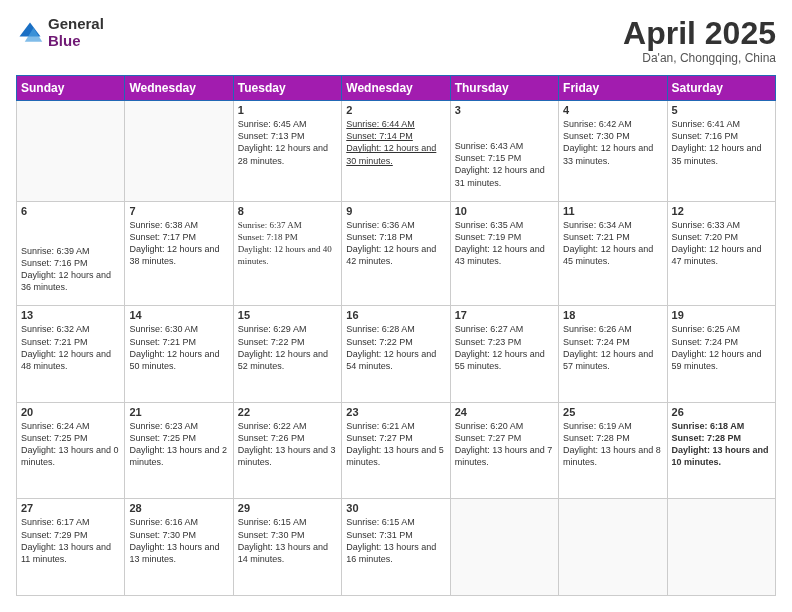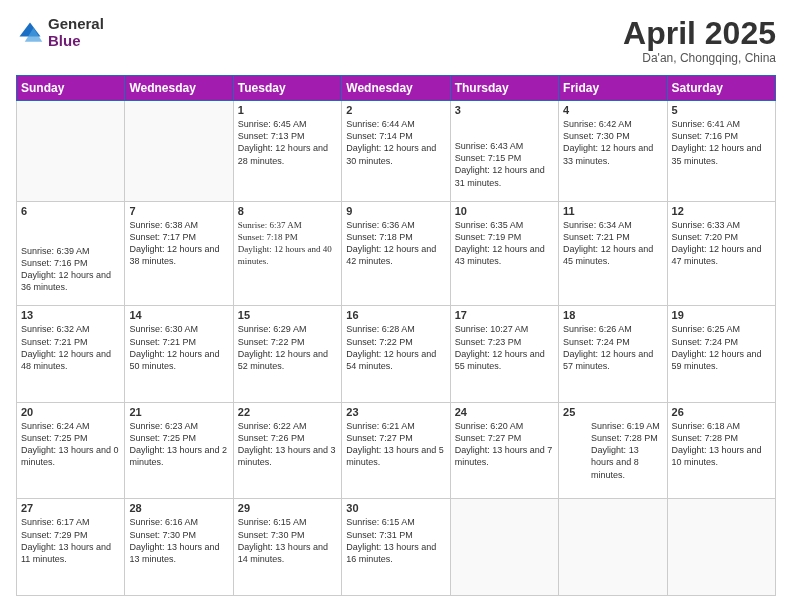--- a/index.html
+++ b/index.html
@@ -137,21 +137,21 @@
           <td class="empty-cell"></td>
           <td class="empty-cell"></td>
           <td>
             <span class="day-num">1</span>
             <div class="day-info" style="white-space: pre-line;">Sunrise: 6:45 AM
 Sunset: 7:13 PM
 Daylight: 12 hours and 28 minutes.</div>
           </td>
           <td>
             <span class="day-num">2</span>
-            <div class="day-info" style="white-space: pre-line;">Sunrise: 6:44 AM
+            <div class="day-info" style="white-space: pre-line; text-decoration: underline;">Sunrise: 6:44 AM
 Sunset: 7:14 PM
 Daylight: 12 hours and 30 minutes.</div>
           </td>
           <td>
             <span class="day-num">3</span>
             <div class="day-info" style="white-space: pre-line; margin-top: 24px;">Sunrise: 6:43 AM
 Sunset: 7:15 PM
 Daylight: 12 hours and 31 minutes.</div>
           </td>
           <td>
@@ -231,21 +231,21 @@
 Daylight: 12 hours and 52 minutes.</div>
           </td>
           <td>
             <span class="day-num">16</span>
             <div class="day-info" style="white-space: pre-line;">Sunrise: 6:28 AM
 Sunset: 7:22 PM
 Daylight: 12 hours and 54 minutes.</div>
           </td>
           <td>
             <span class="day-num">17</span>
-            <div class="day-info" style="white-space: pre-line;">Sunrise: 10:27 AM
+            <div class="day-info" style="white-space: pre-line;">Sunrise: 6:27 AM
 Sunset: 7:23 PM
 Daylight: 12 hours and 55 minutes.</div>
           </td>
           <td>
             <span class="day-num">18</span>
             <div class="day-info" style="white-space: pre-line;">Sunrise: 6:26 AM
 Sunset: 7:24 PM
 Daylight: 12 hours and 57 minutes.</div>
           </td>
           <td>
@@ -281,27 +281,27 @@
 Daylight: 13 hours and 5 minutes.</div>
           </td>
           <td>
             <span class="day-num">24</span>
             <div class="day-info" style="white-space: pre-line;">Sunrise: 6:20 AM
 Sunset: 7:27 PM
 Daylight: 13 hours and 7 minutes.</div>
           </td>
           <td>
             <span class="day-num">25</span>
-            <div class="day-info" style="white-space: pre-line; margin-left: 28px;">Sunrise: 6:19 AM
+            <div class="day-info" style="white-space: pre-line;">Sunrise: 6:19 AM
 Sunset: 7:28 PM
 Daylight: 13 hours and 8 minutes.</div>
           </td>
           <td>
             <span class="day-num">26</span>
-            <div class="day-info" style="white-space: pre-line;">Sunrise: 6:18 AM
+            <div class="day-info" style="white-space: pre-line; font-weight: bold;">Sunrise: 6:18 AM
 Sunset: 7:28 PM
 Daylight: 13 hours and 10 minutes.</div>
           </td>
         </tr>
         <tr>
           <td>
             <span class="day-num">27</span>
             <div class="day-info" style="white-space: pre-line;">Sunrise: 6:17 AM
 Sunset: 7:29 PM
 Daylight: 13 hours and 11 minutes.</div>

